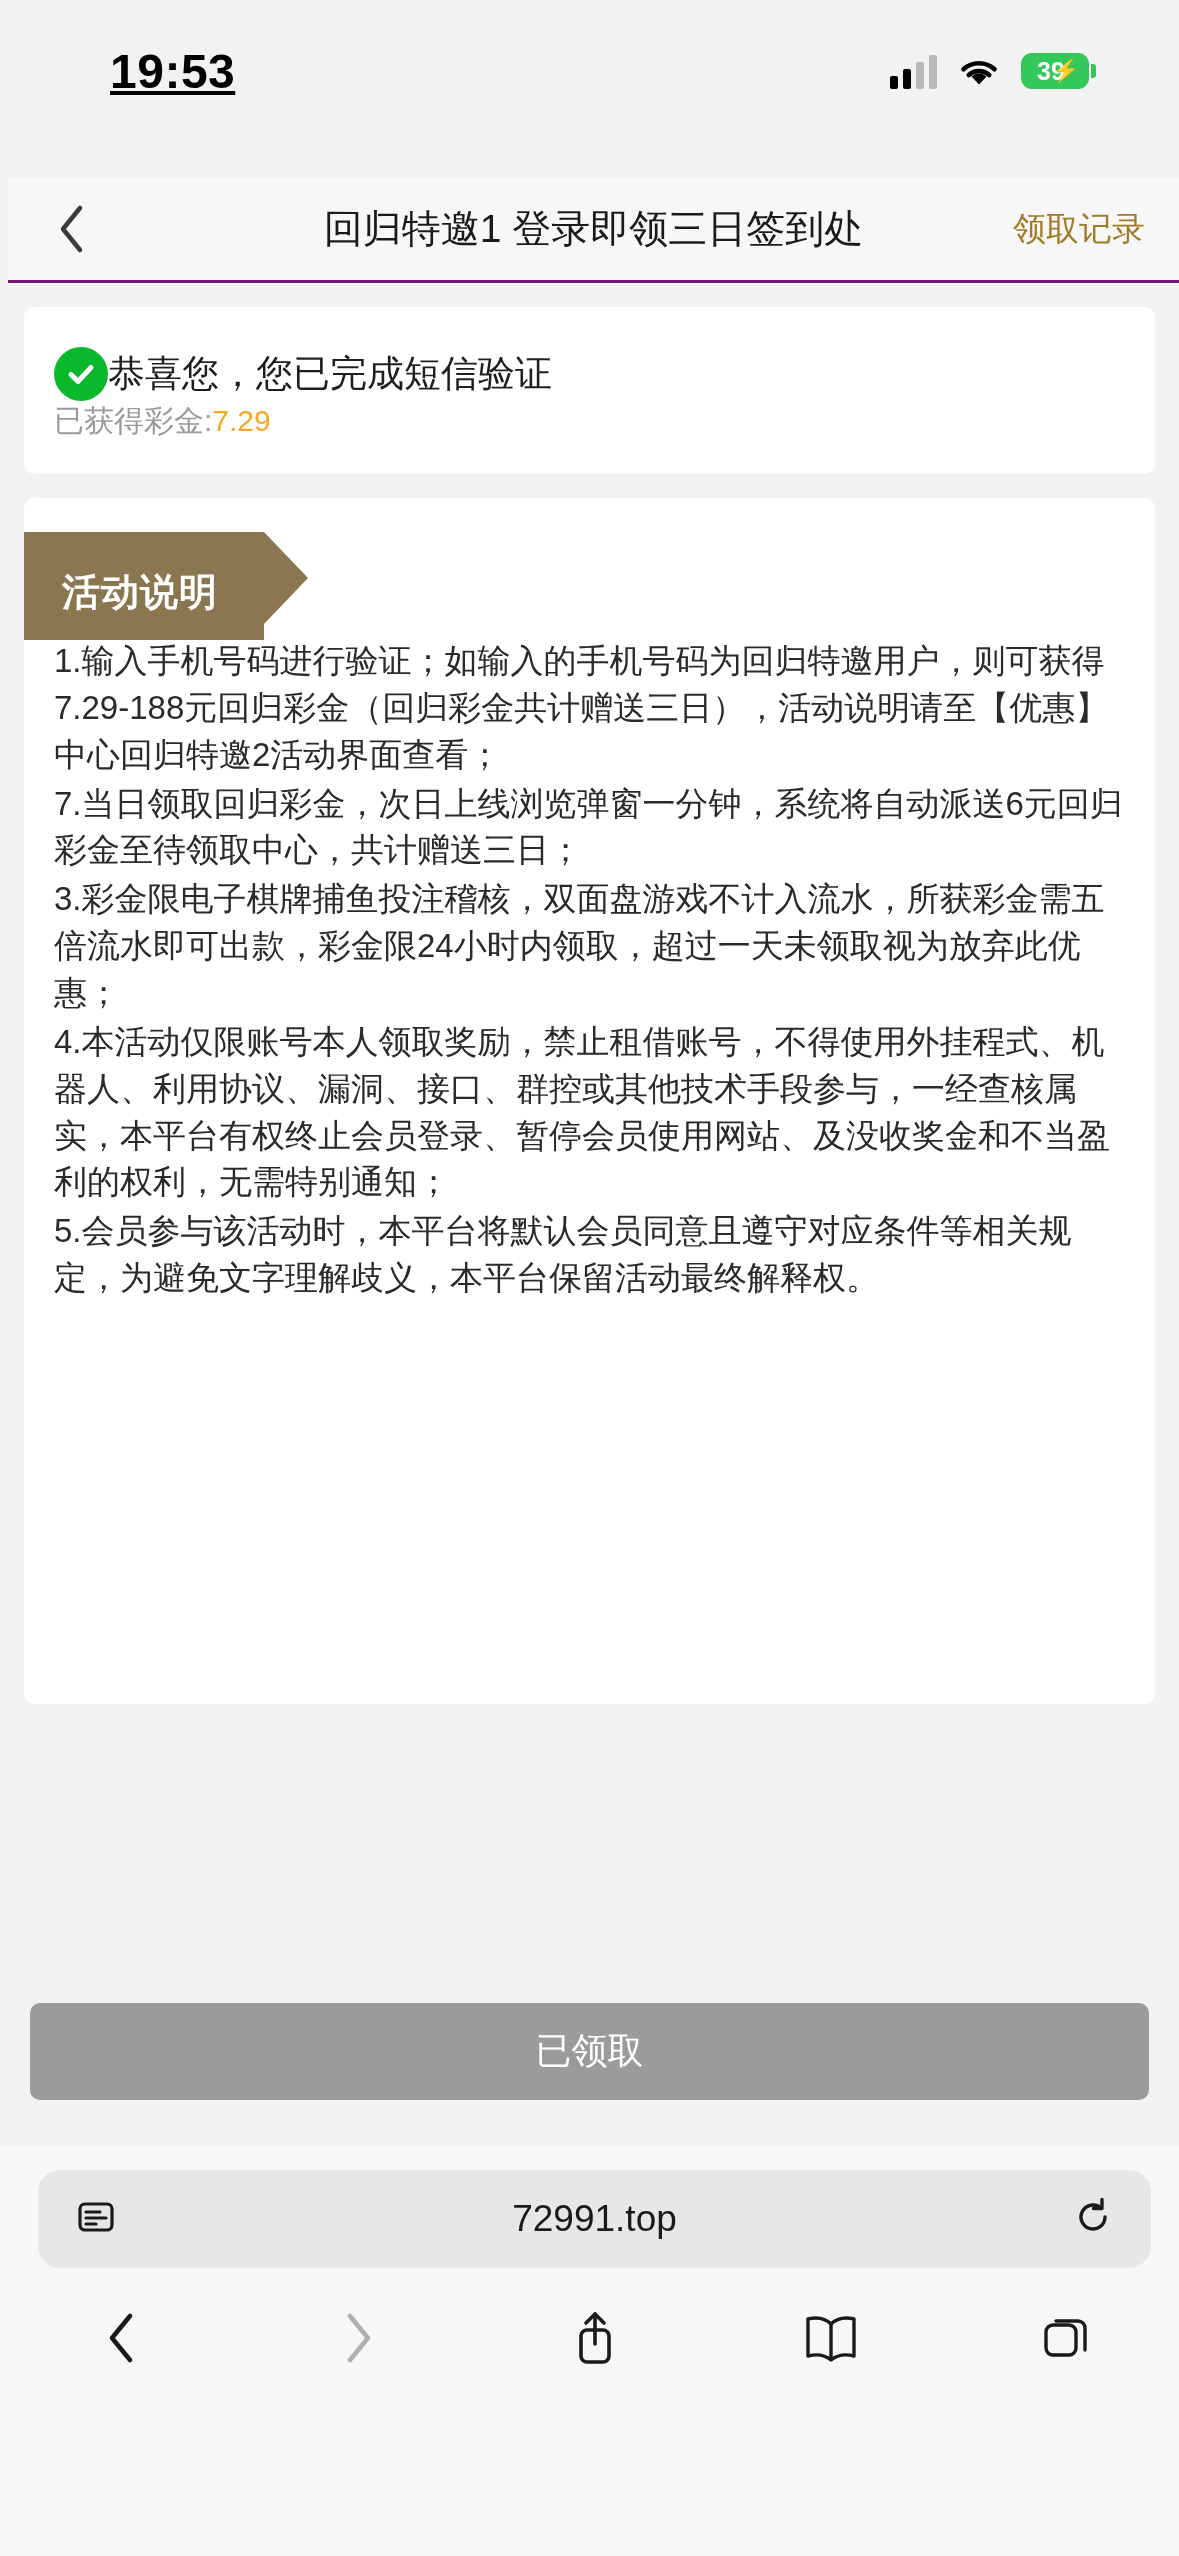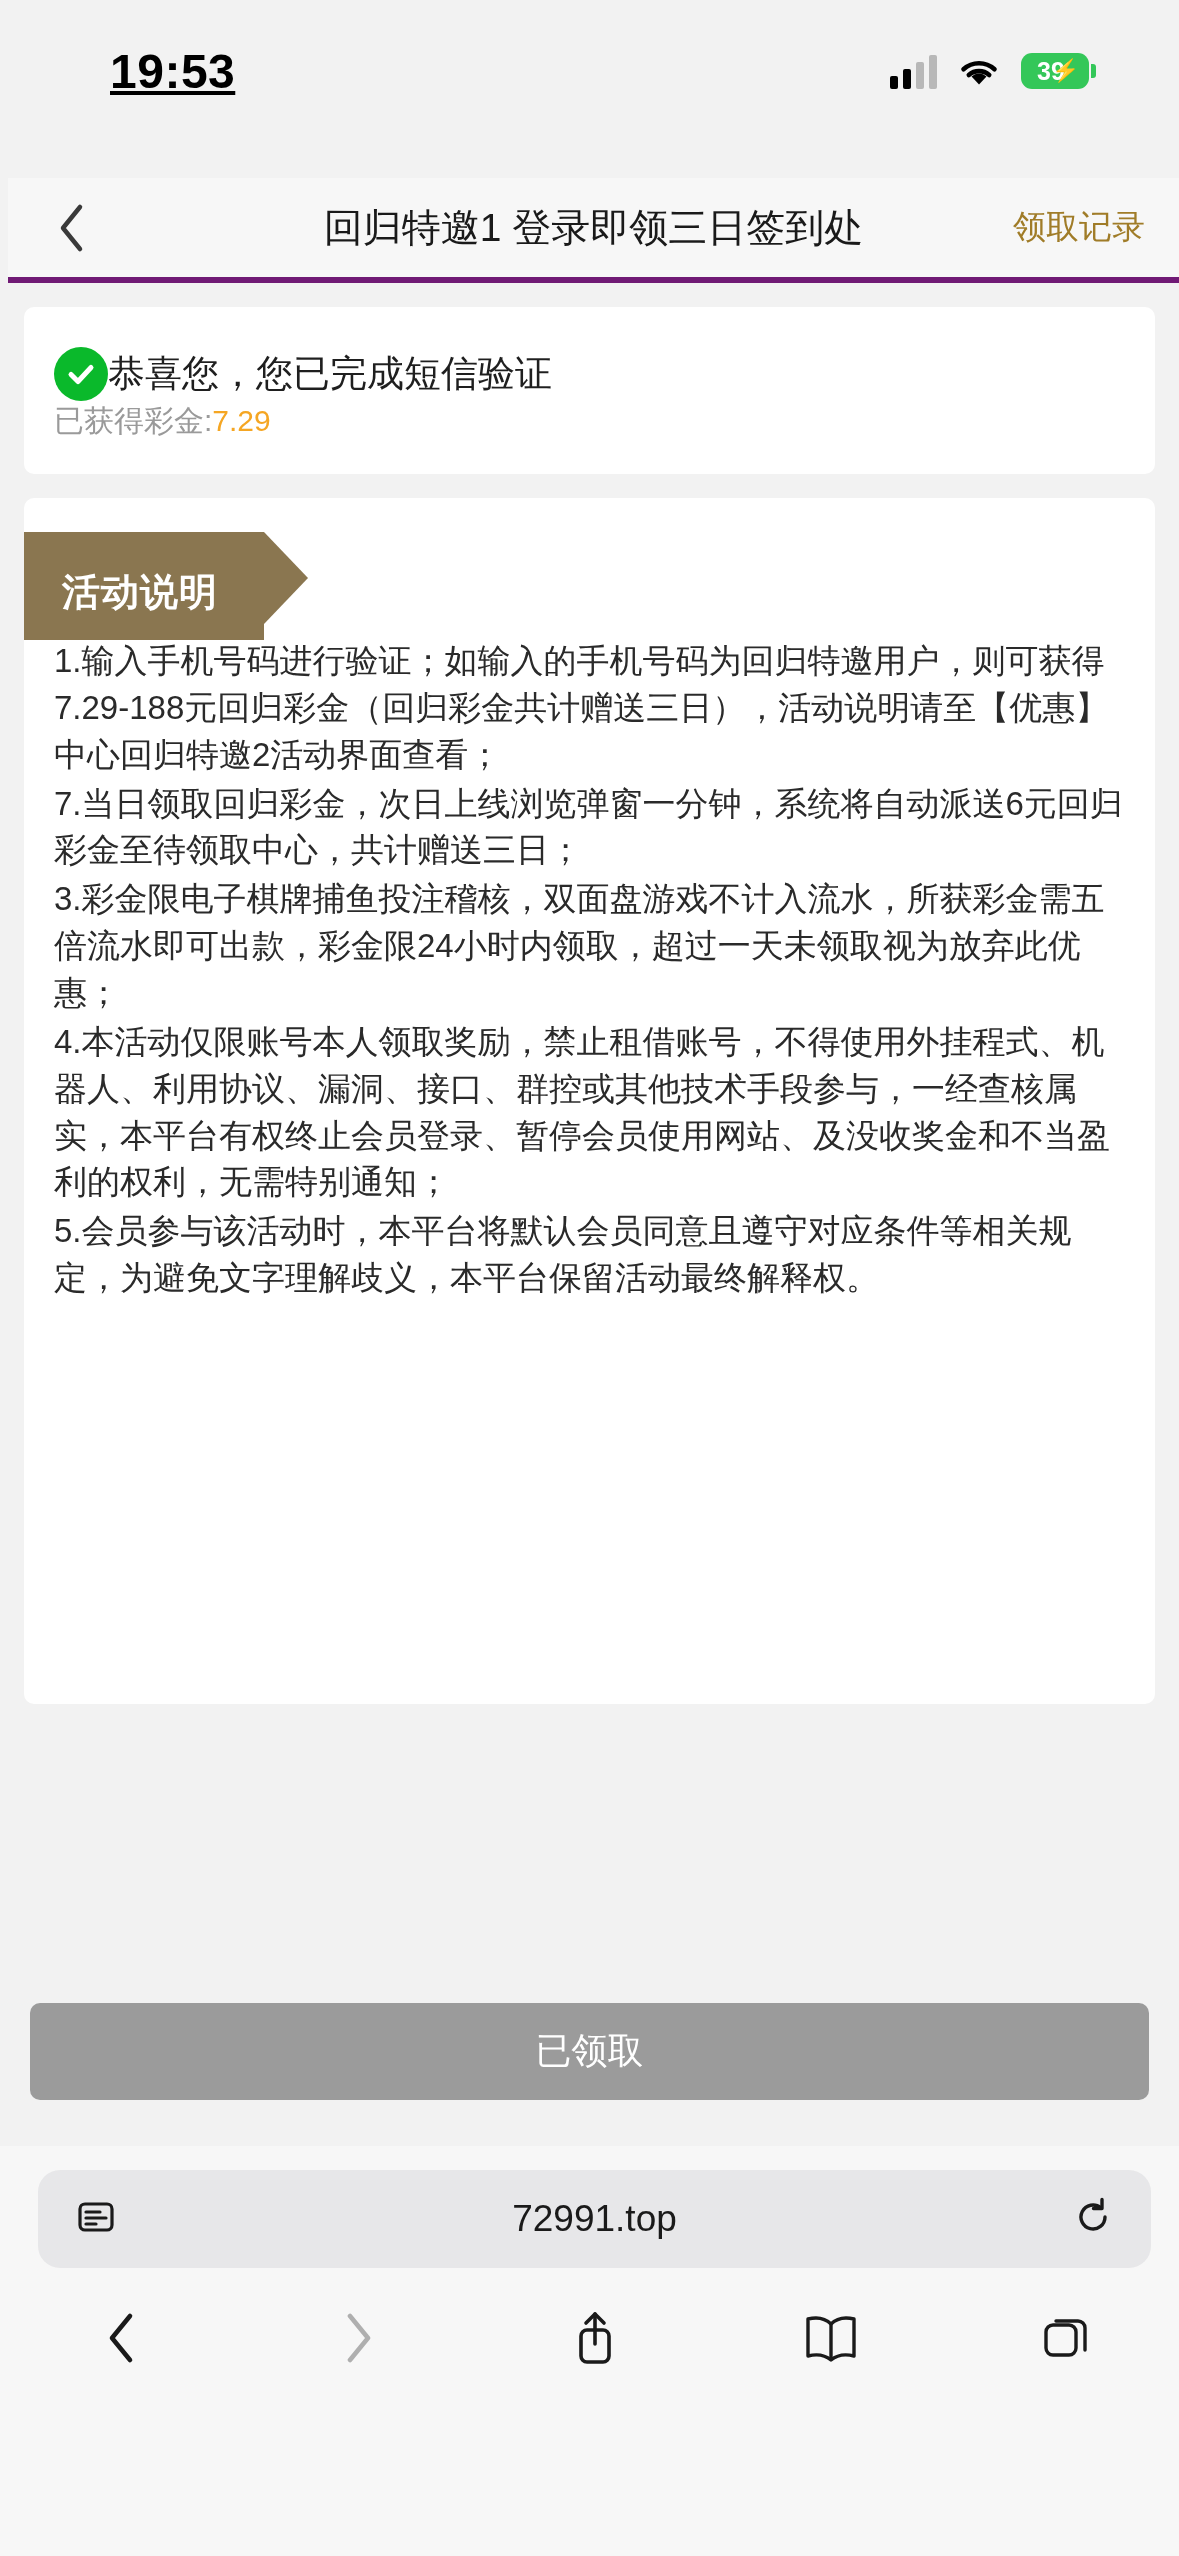--- a/index.html
+++ b/index.html
@@ -72,21 +72,21 @@
     content:"";
     position:absolute; right:-7px; top:11px;
     width:5px; height:14px; background:#34c759; border-radius:0 3px 3px 0;
   }
   .bolt { position:absolute; right:9px; top:50%; transform:translateY(-50%); font-size:22px; }
 
   
   .navbar {
     height: 105px;
     background: #f7f7f7;
-    border-bottom: 6px solid #701a75;
+    border-bottom: 3px solid #701a75;
     display: flex;
     align-items: center;
     padding: 0 34px;
     position: relative;
     margin-left: 8px;
   }
   .nav-back {
     width: 60px; height: 60px;
     display:flex; align-items:center; justify-content:center;
     color: #444;

